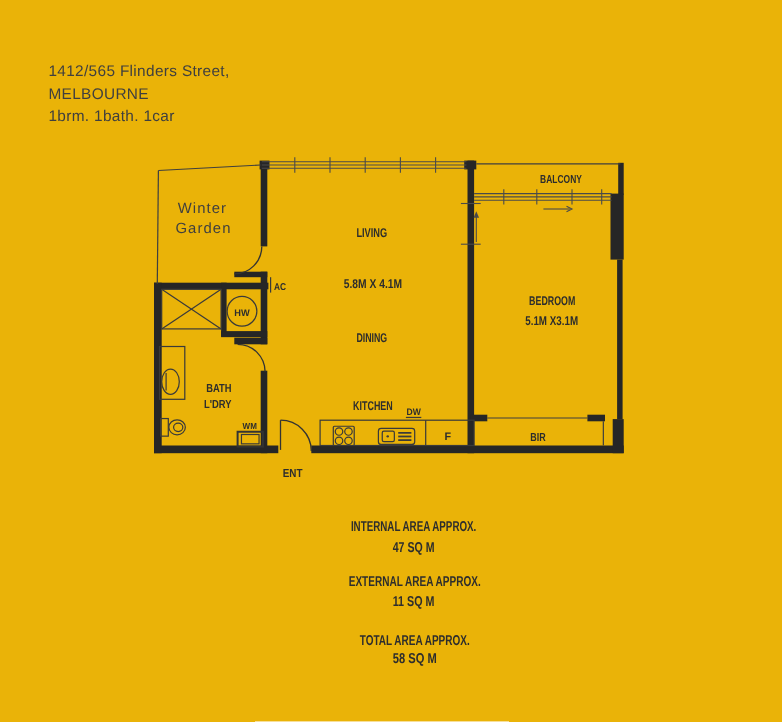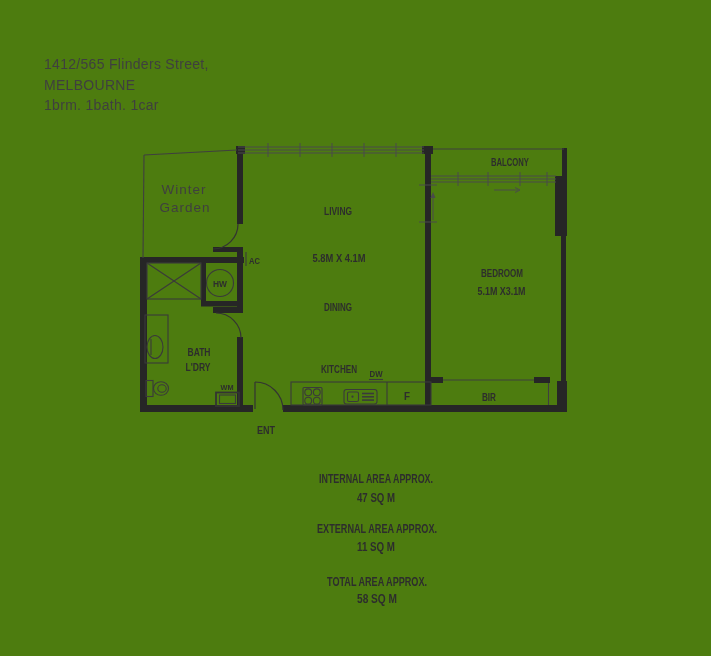--- a/index.html
+++ b/index.html
@@ -1,16 +1,16 @@
 <!DOCTYPE html>
 <html><head>
 <meta charset="utf-8">
 <style>
   html,body{margin:0;padding:0;background:#ffffff;}
-  .page{position:relative;width:711px;height:656px;background:#4d7c0f;overflow:hidden;
+  .page{position:relative;width:711px;height:656px;background:#eab308;overflow:hidden;
         font-family:"Liberation Sans",sans-serif;}
   svg{display:block;}
   .hdr{font-family:"Liberation Sans",sans-serif;font-size:14px;fill:#3f3f3f;letter-spacing:.3px;}
   .wg{font-family:"Liberation Sans",sans-serif;font-size:13.5px;fill:#3f3f3f;letter-spacing:1px;}
   .lbl{font-family:"Liberation Sans",sans-serif;font-weight:700;fill:#2d2d2d;}
   .area{font-family:"Liberation Sans",sans-serif;font-weight:700;fill:#2d2d2d;font-size:13px;}
   .wall{fill:#262626;stroke:none;}
   .thin{stroke:#3f3f3f;stroke-width:1.1;fill:none;}
   .win{stroke:#4a4a4a;stroke-width:1;fill:none;}
   .fix{stroke:#3a3a3a;stroke-width:1.1;fill:none;}

